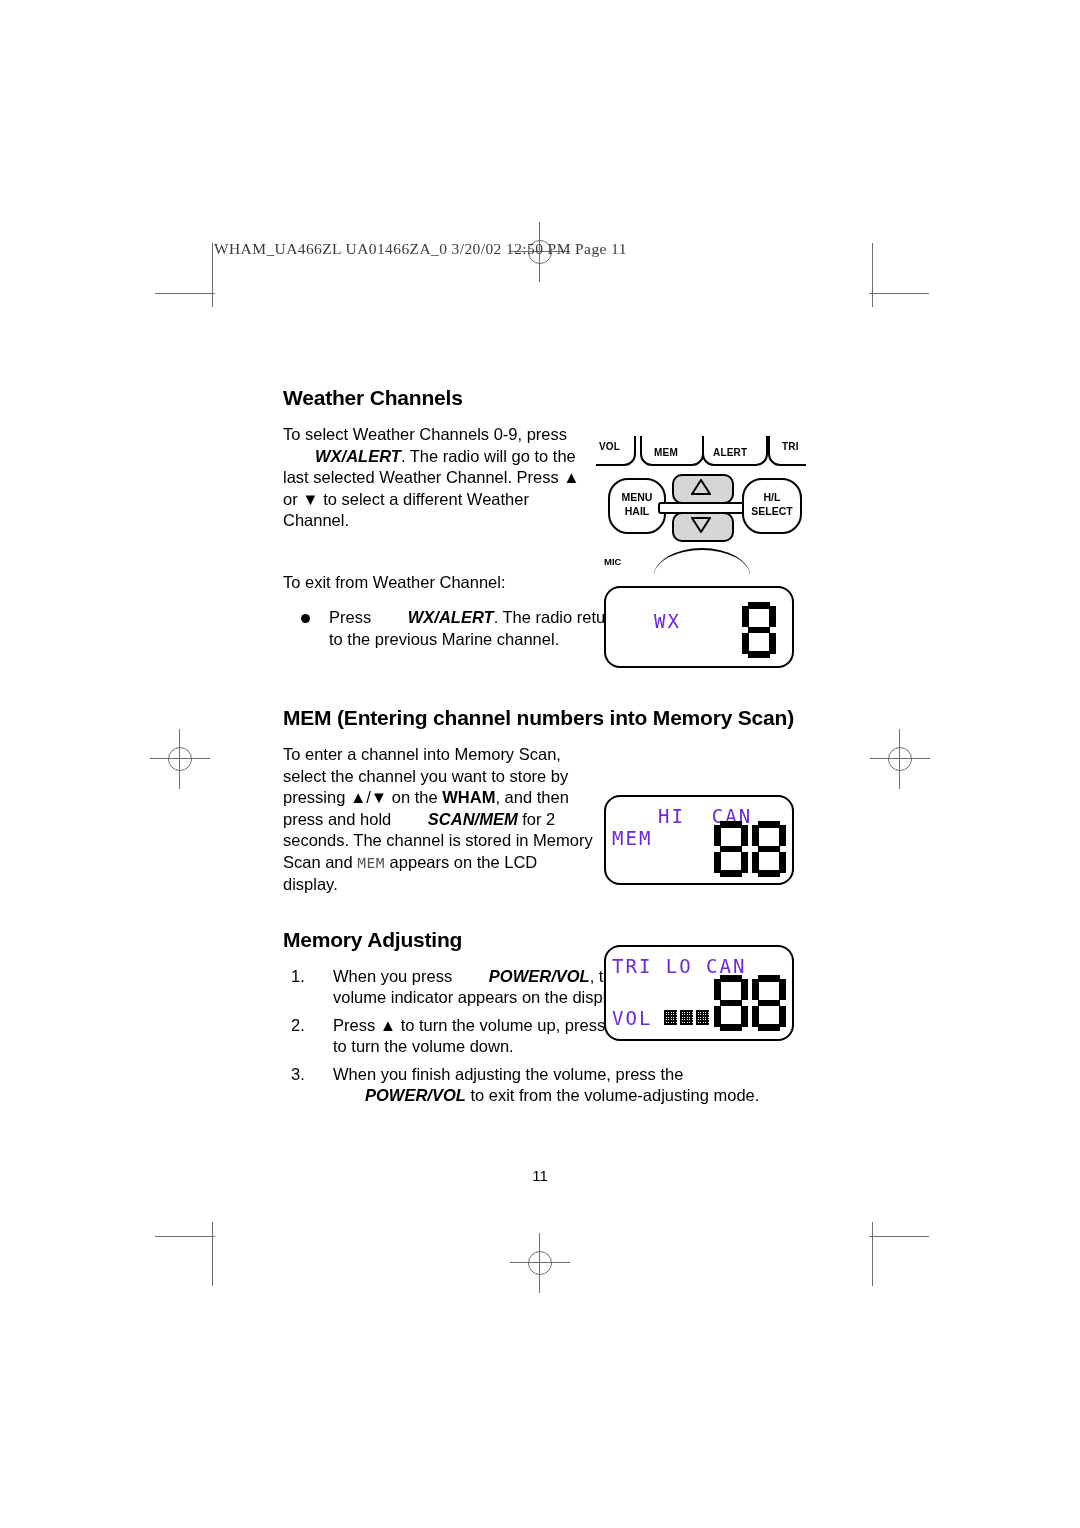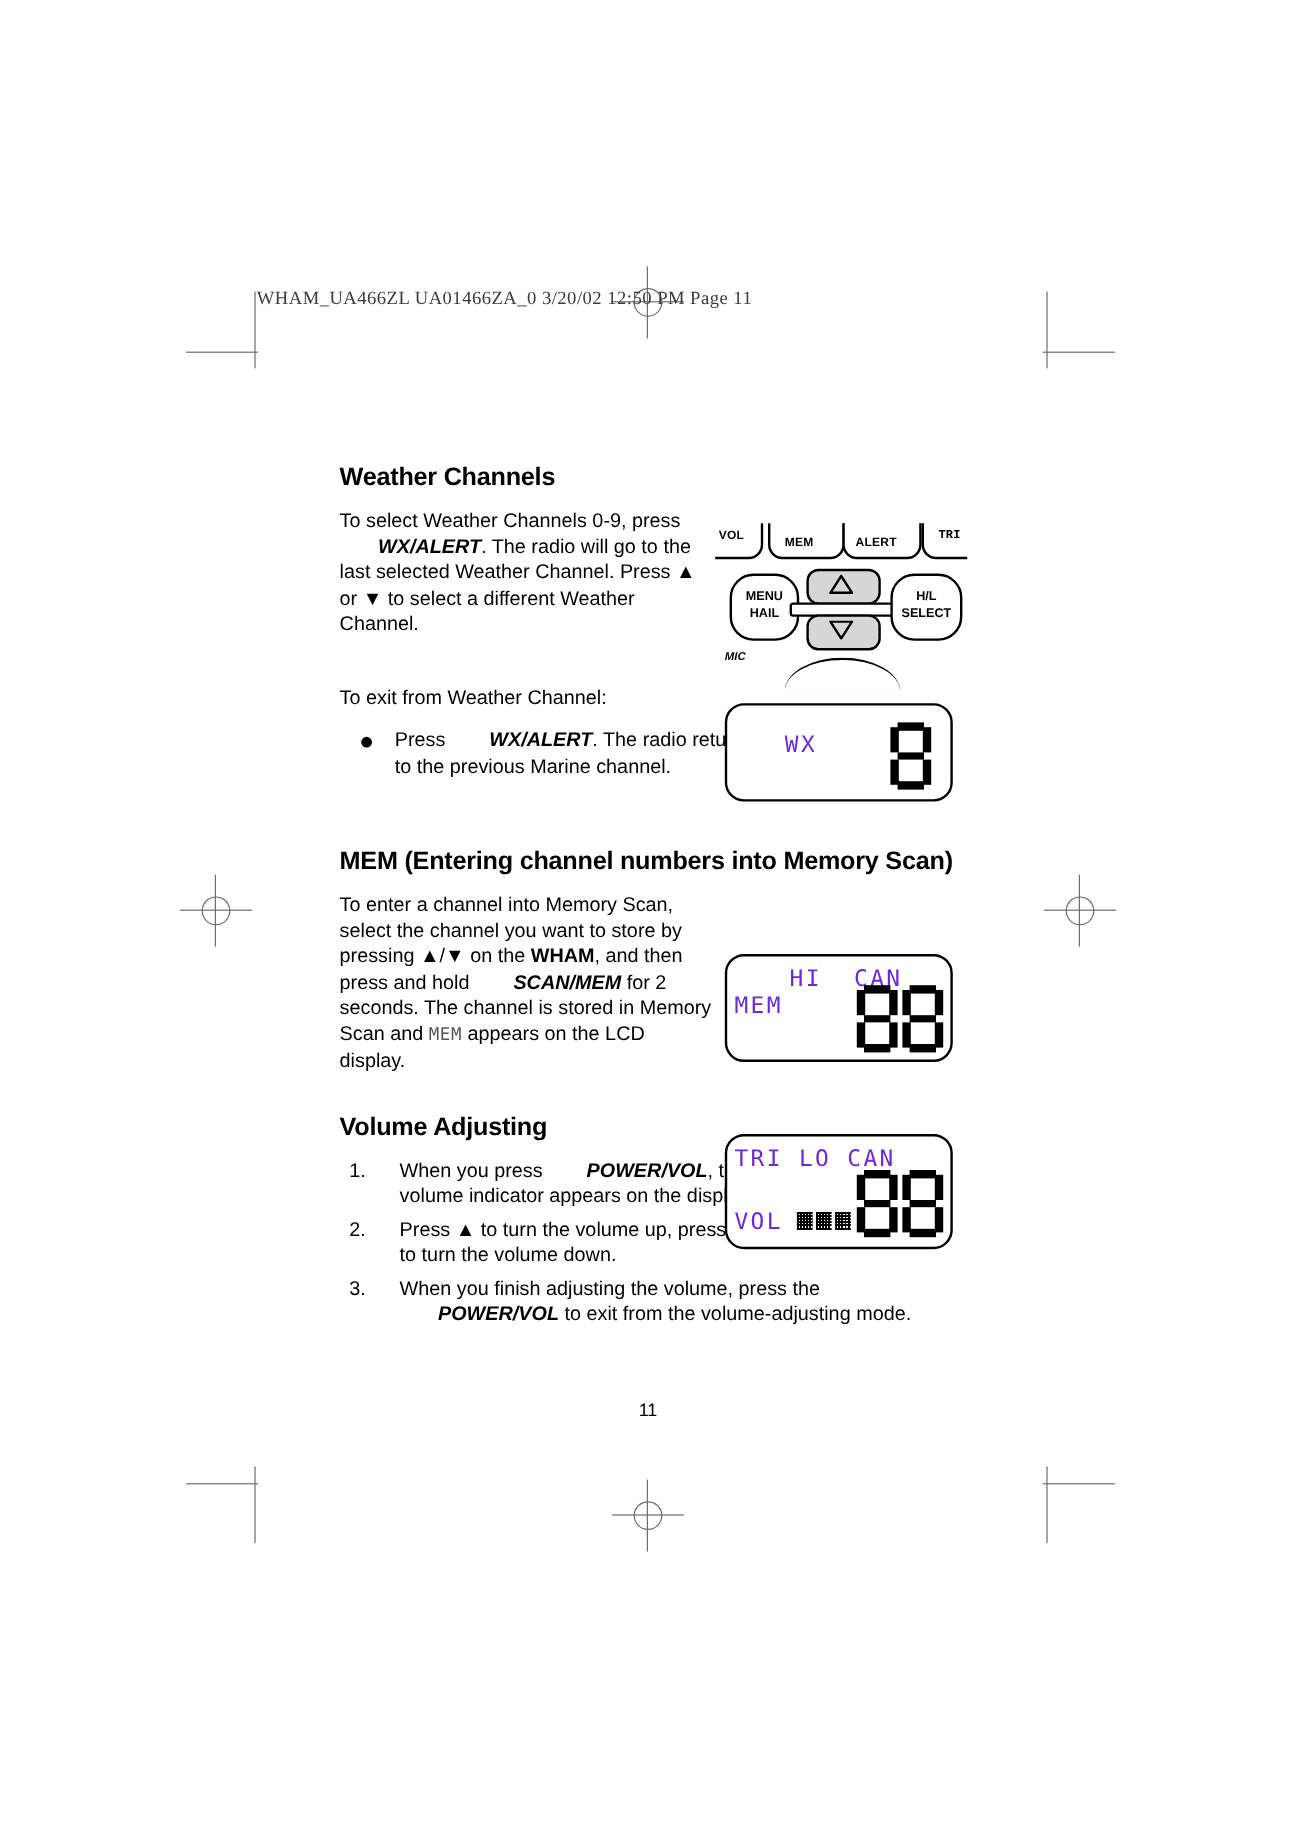--- a/index.html
+++ b/index.html
@@ -324,21 +324,21 @@
 
   <div style="height:52px;"></div>
 
   <h2 class="sec-head">MEM (Entering channel numbers into Memory Scan)</h2>
 
 
   <p class="para col-narrow"><span>To enter a channel into Memory Scan, select the channel you want to store by pressing ▲/▼ on the </span><b>WHAM</b><span>, and then press and hold </span><span class="bi">SCAN/MEM</span><span> for 2 seconds. The channel is stored in Memory Scan and </span><span class="lcdword">MEM</span><span> appears on the LCD display.</span></p>
 
   <div style="height:18px;"></div>
 
-  <h2 class="sec-head">Volume Adjusting</h2>
+  <h2 class="sec-head">Memory Adjusting</h2>
 
   <ol class="steps">
     <li class="step-narrow">
       <span class="num">1.</span><span>When you press </span><span class="bi">POWER/VOL</span><span>, the volume indicator appears on the display.</span>
     </li>
     <li class="step-narrow">
       <span class="num">2.</span><span>Press ▲ to turn the volume up, press ▼ to turn the volume down.</span>
     </li>
     <li>
       <span class="num">3.</span><span>When you finish adjusting the volume, press the </span><span class="bi">POWER/VOL</span><span> to exit from the volume-adjusting mode.</span>
@@ -351,21 +351,21 @@
 
   <div class="notch-row">
     <div class="notch" style="left:-16px; width:52px;"></div>
     <div class="notch" style="left:44px; width:60px;"></div>
     <div class="notch" style="left:106px; width:62px;"></div>
     <div class="notch" style="left:172px; width:54px;"></div>
   </div>
   <div class="notch-lbl" style="left:3px; top:5px;">VOL</div>
   <div class="notch-lbl" style="left:58px; top:11px;">MEM</div>
   <div class="notch-lbl" style="left:117px; top:11px;">ALERT</div>
-  <div class="notch-lbl" style="left:186px; top:5px;font-family:Liberation Mono, monospace;">TRI</div>
+  <div class="notch-lbl" style="left:186px; top:5px;">TRI</div>
 
   <div class="kp-key" style="left:12px; top:42px; width:54px; height:52px; border-radius:20px;">
     <div class="kl" style="top:11px;">MENU</div>
     <div class="kl" style="top:25px;">HAIL</div>
   </div>
 
   <div class="kp-key gray" style="left:76px; top:38px; width:58px; height:26px; border-radius:10px;"></div>
   <div style="position:absolute; left:95px; top:43px;">
     <svg width="20" height="16" viewBox="0 0 20 16">
       <polygon points="10,1 19,15 1,15" fill="#d6d6d6" stroke="#000" stroke-width="2"></polygon>
@@ -380,21 +380,21 @@
       <polygon points="10,15 1,1 19,1" fill="#d6d6d6" stroke="#000" stroke-width="2"></polygon>
     </svg>
   </div>
 
   <div class="kp-key" style="left:146px; top:42px; width:56px; height:52px; border-radius:20px;">
     <div class="kl" style="top:11px;">H/L</div>
     <div class="kl" style="top:25px;">SELECT</div>
   </div>
 
   <div class="mic-curve"></div>
-  <div class="kp-mic" style="left:8px; top:106px;font-style:italic;">MIC</div>
+  <div class="kp-mic" style="left:8px; top:120px;">MIC</div>
 </div>
 
 <div class="lcd" style="left:604px; top:586px; width:186px; height:78px;">
   <div class="lcd-txt" style="left:48px; top:22px;">WX</div>
   <div class="seg-digit" style="left:136px; top:14px;">
     <div class="seg seg-a"></div>
     <div class="seg seg-b"></div>
     <div class="seg seg-c"></div>
     <div class="seg seg-d"></div>
     <div class="seg seg-e"></div>

